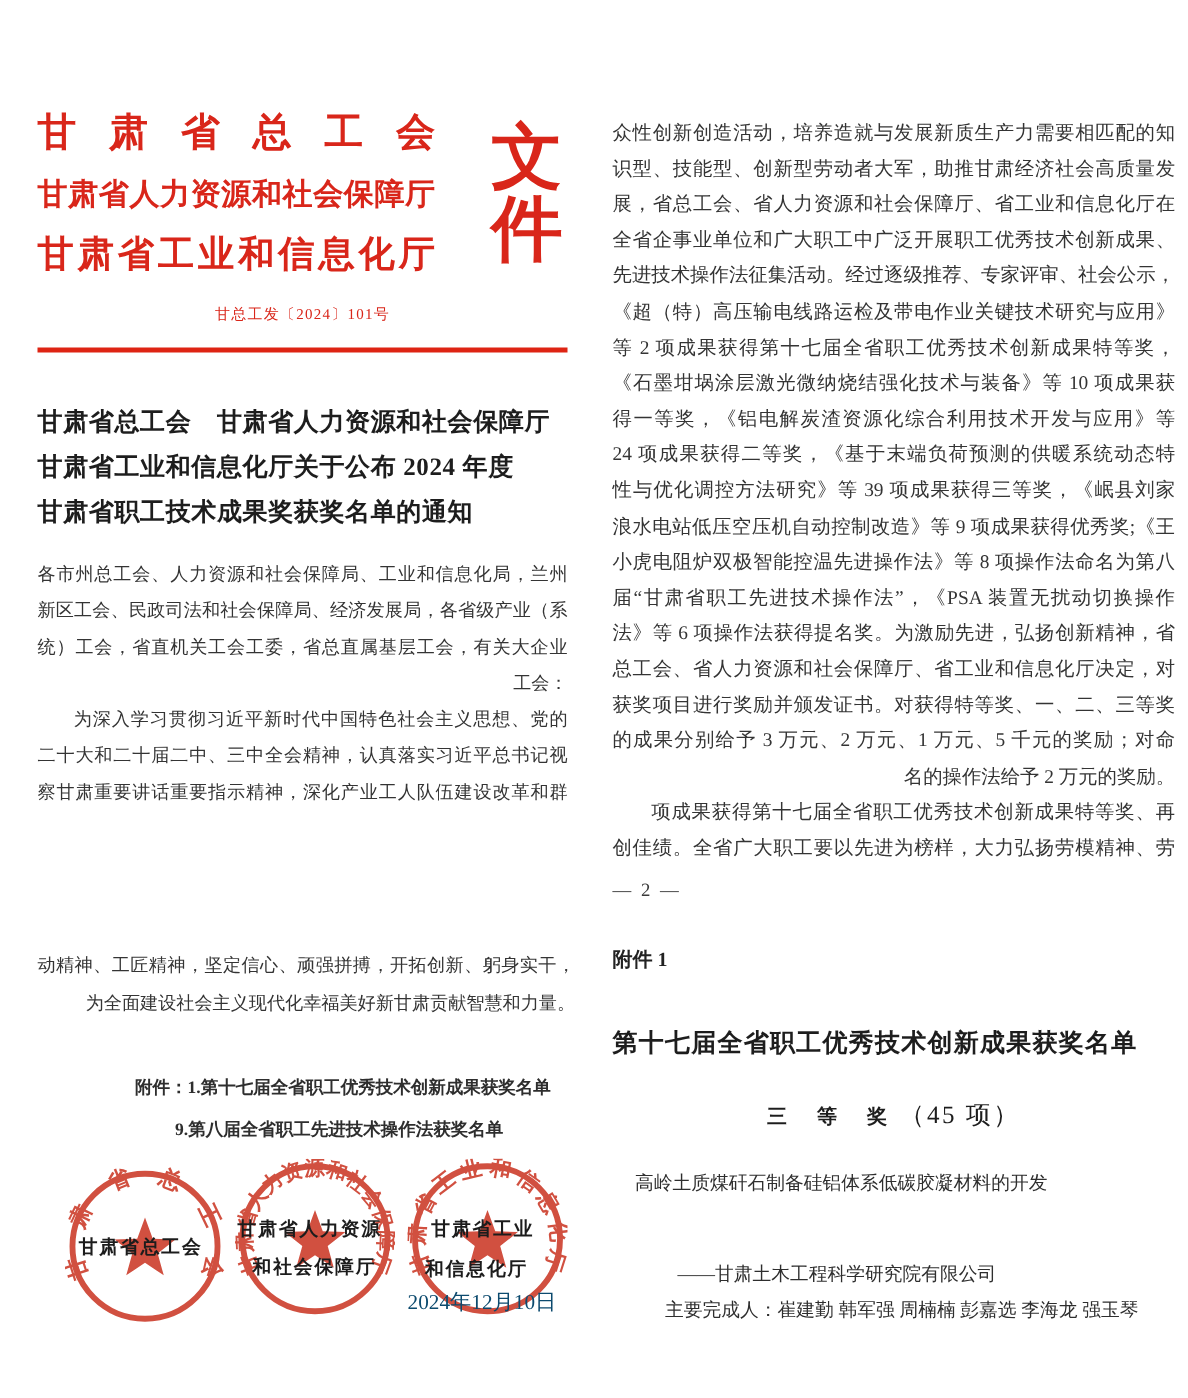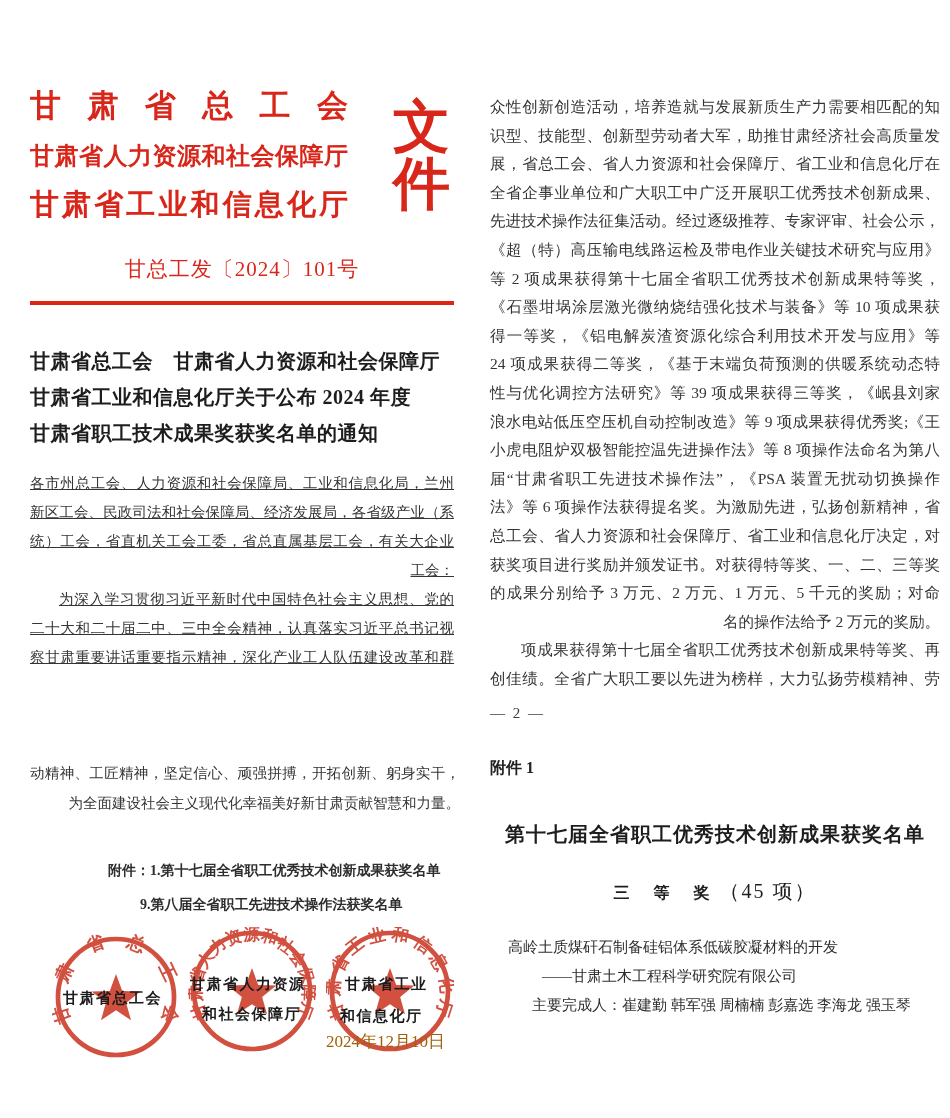--- a/index.html
+++ b/index.html
@@ -11,50 +11,50 @@
   .page{position:absolute;}
   
   #page1{left:30px;top:85px;width:424px;}
   .hdr{display:flex;align-items:center;height:140px;}
   .hdr-left{width:318px;display:flex;flex-direction:column;justify-content:space-between;height:132px;}
   .hdr-line{color:#d9261a;font-weight:bold;text-align:justify;text-align-last:justify;line-height:1.1;}
   .hdr-l1{font-size:31px;}
   .hdr-l2{font-size:24px;}
   .hdr-l3{font-size:29px;}
   .hdr-mark{flex:1;text-align:right;color:#d9261a;font-weight:bold;font-size:57px;line-height:1;letter-spacing:2px;padding-right:2px;}
-  .docnum{text-align:center;color:#d9261a;font-size:21px;margin-top:30px;letter-spacing:1px;}
+  .docnum{text-align:center;color:#d9261a;font-size:12px;margin-top:18px;letter-spacing:1px;}
   .redline{height:4px;background:#de2413;margin-top:18px;}
   .title{margin-top:38px;text-align:left;color:#1d1d1d;font-weight:bold;font-size:20px;line-height:36px;letter-spacing:0.5px;}
-  .body1{margin-top:18px;font-size:14.5px;line-height:29px;color:#343434;text-decoration:underline;}
+  .body1{margin-top:18px;font-size:14.5px;line-height:29px;color:#343434;}
   .jline{text-align:justify;text-align-last:justify;}
   .nline{text-align:right;}
   .ind{text-indent:2em;}
   
   #page2{left:490px;top:93px;width:450px;font-size:15.5px;line-height:28.6px;color:#343434;}
   .pgnum{margin-top:6px;font-size:15px;letter-spacing:2px;color:#3a3a3a;}
   
   #page3{left:30px;top:758px;width:430px;font-size:14.5px;line-height:30px;color:#343434;}
   .attach{margin-top:36px;font-size:14px;line-height:34px;color:#2e2e2e;font-weight:bold;}
   .attach .a1{padding-left:78px;}
   .attach .a2{padding-left:110px;}
   .seals{position:absolute;left:0;top:165px;width:430px;height:175px;}
   .seal{position:absolute;width:128px;height:128px;opacity:0.88;}
   .seal svg{width:100%;height:100%;}
   .op{position:absolute;color:#1c1c1c;font-size:15px;letter-spacing:1.5px;white-space:nowrap;font-weight:bold;}
-  .sealdate{position:absolute;color:#a16207;font-size:17px;white-space:nowrap;}
+  .sealdate{position:absolute;color:#0c4a6e;font-size:17px;white-space:nowrap;}
   
   #page4{left:490px;top:758px;width:450px;color:#2e2e2e;}
   .att1{font-weight:bold;font-size:16px;color:#222;}
-  .h4{margin-top:42px;text-align:center;font-weight:bold;font-size:20px;color:#1d1d1d;letter-spacing:1px;}
+  .h4{margin-top:42px;text-align:left;font-weight:bold;font-size:20px;color:#1d1d1d;letter-spacing:1px;}
   .award{margin-top:30px;text-align:center;color:#1d1d1d;}
   .award .lvl{font-weight:bold;font-size:16px;letter-spacing:10px;}
   .award .cnt{font-size:20px;letter-spacing:2px;}
   .entry{margin-top:28px;font-size:15px;line-height:29px;}
   .entry .proj{padding-left:18px;}
-  .entry .org{padding-left:52px;}
+  .entry .org{padding-left:52px;margin-top:44px;}
   .entry .ppl{padding-left:42px;}
 </style>
 </head>
 <body>
 
 <div class="page" id="page1">
   <div class="hdr">
     <div class="hdr-left">
       <div class="hdr-line hdr-l1">甘肃省总工会</div>
       <div class="hdr-line hdr-l2">甘肃省人力资源和社会保障厅</div>

